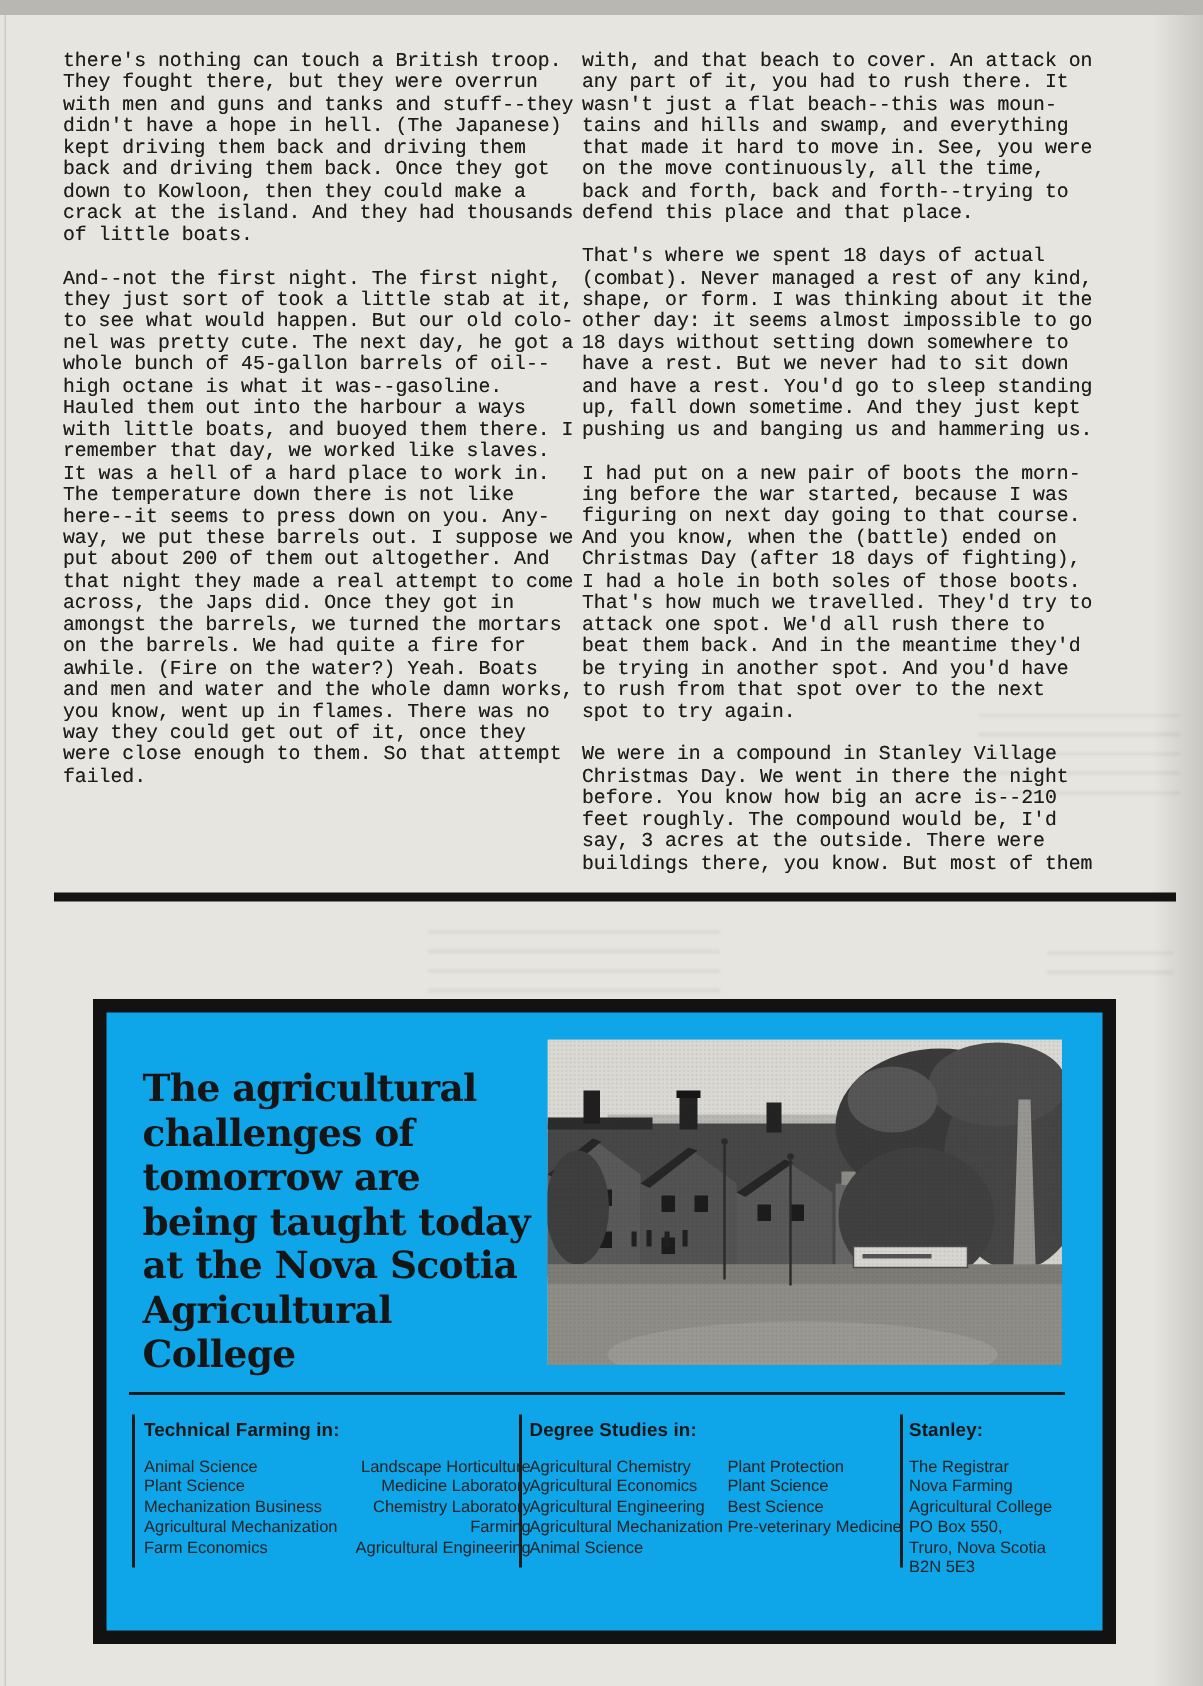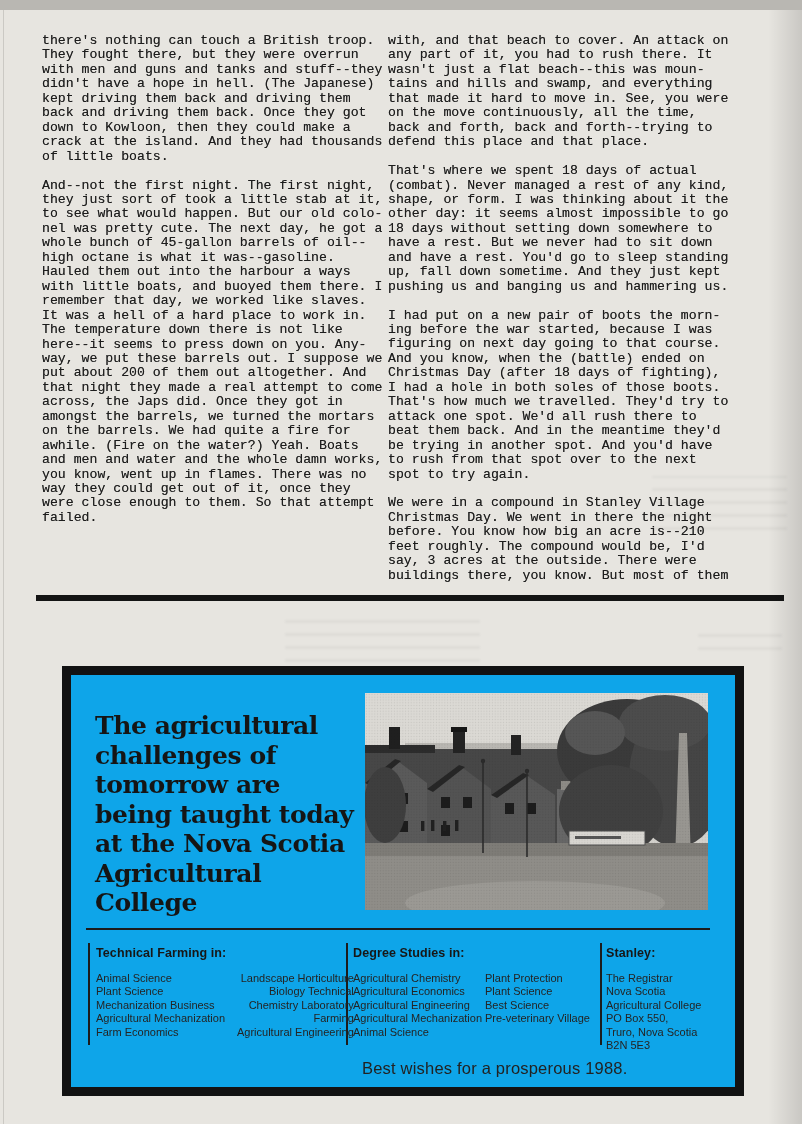--- a/index.html
+++ b/index.html
@@ -242,47 +242,46 @@
 
     <div class="list tc1">
       <div>Animal Science</div>
       <div>Plant Science</div>
       <div>Mechanization Business</div>
       <div>Agricultural Mechanization</div>
       <div>Farm Economics</div>
     </div>
     <div class="list tc2">
       <div>Landscape Horticulture</div>
-      <div>Biology Technical</div>
+      <div>Medicine Laboratory</div>
       <div>Chemistry Laboratory</div>
       <div>Farming</div>
       <div>Agricultural Engineering</div>
     </div>
 
     <div class="list dc1">
       <div>Agricultural Chemistry</div>
       <div>Agricultural Economics</div>
       <div>Agricultural Engineering</div>
       <div>Agricultural Mechanization</div>
       <div>Animal Science</div>
     </div>
     <div class="list dc2">
       <div>Plant Protection</div>
       <div>Plant Science</div>
       <div>Best Science</div>
-      <div>Pre-veterinary Village</div>
+      <div>Pre-veterinary Medicine</div>
     </div>
 
     <div class="list cc">
       <div>The Registrar</div>
-      <div>Nova Scotia</div>
+      <div>Nova Farming</div>
       <div>Agricultural College</div>
       <div>PO Box 550,</div>
       <div>Truro, Nova Scotia</div>
       <div>B2N 5E3</div>
     </div>
 
-    <div class="ad-tagline">Best wishes for a prosperous 1988.</div>
   </div>
 
   <div class="edge-right"></div>
   <div class="edge-left"></div>
 </div>
 
 </body></html>

